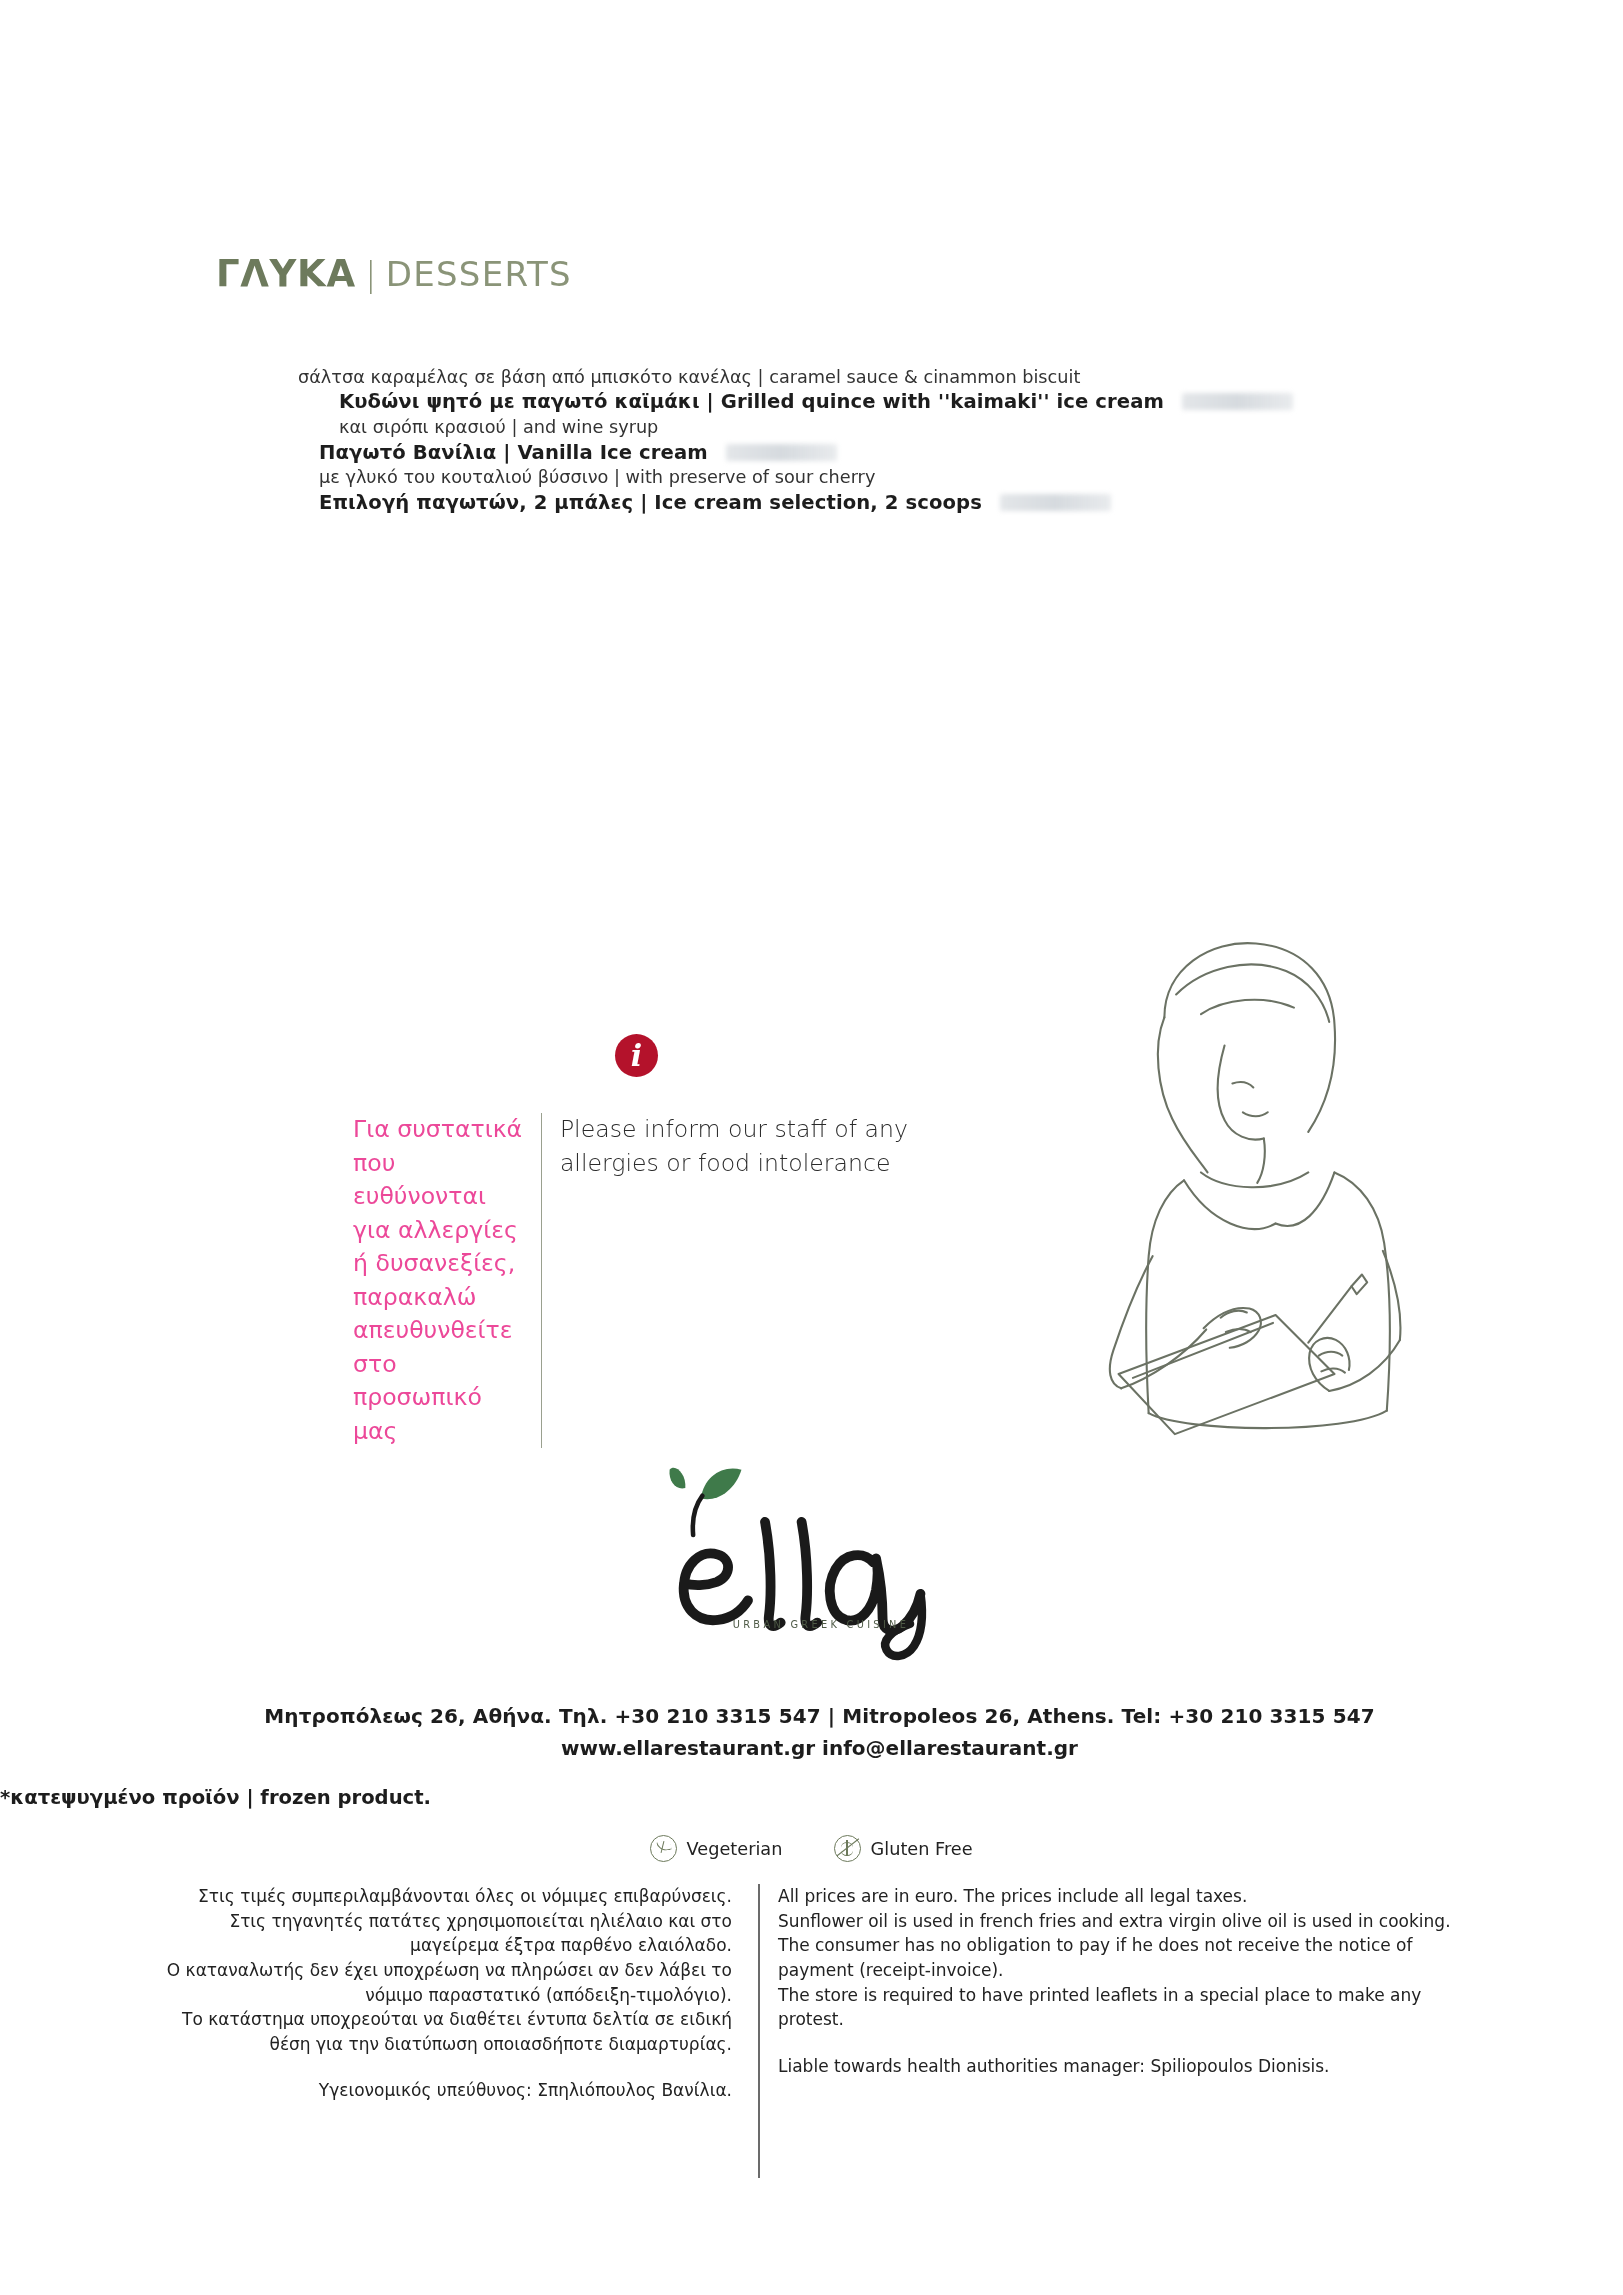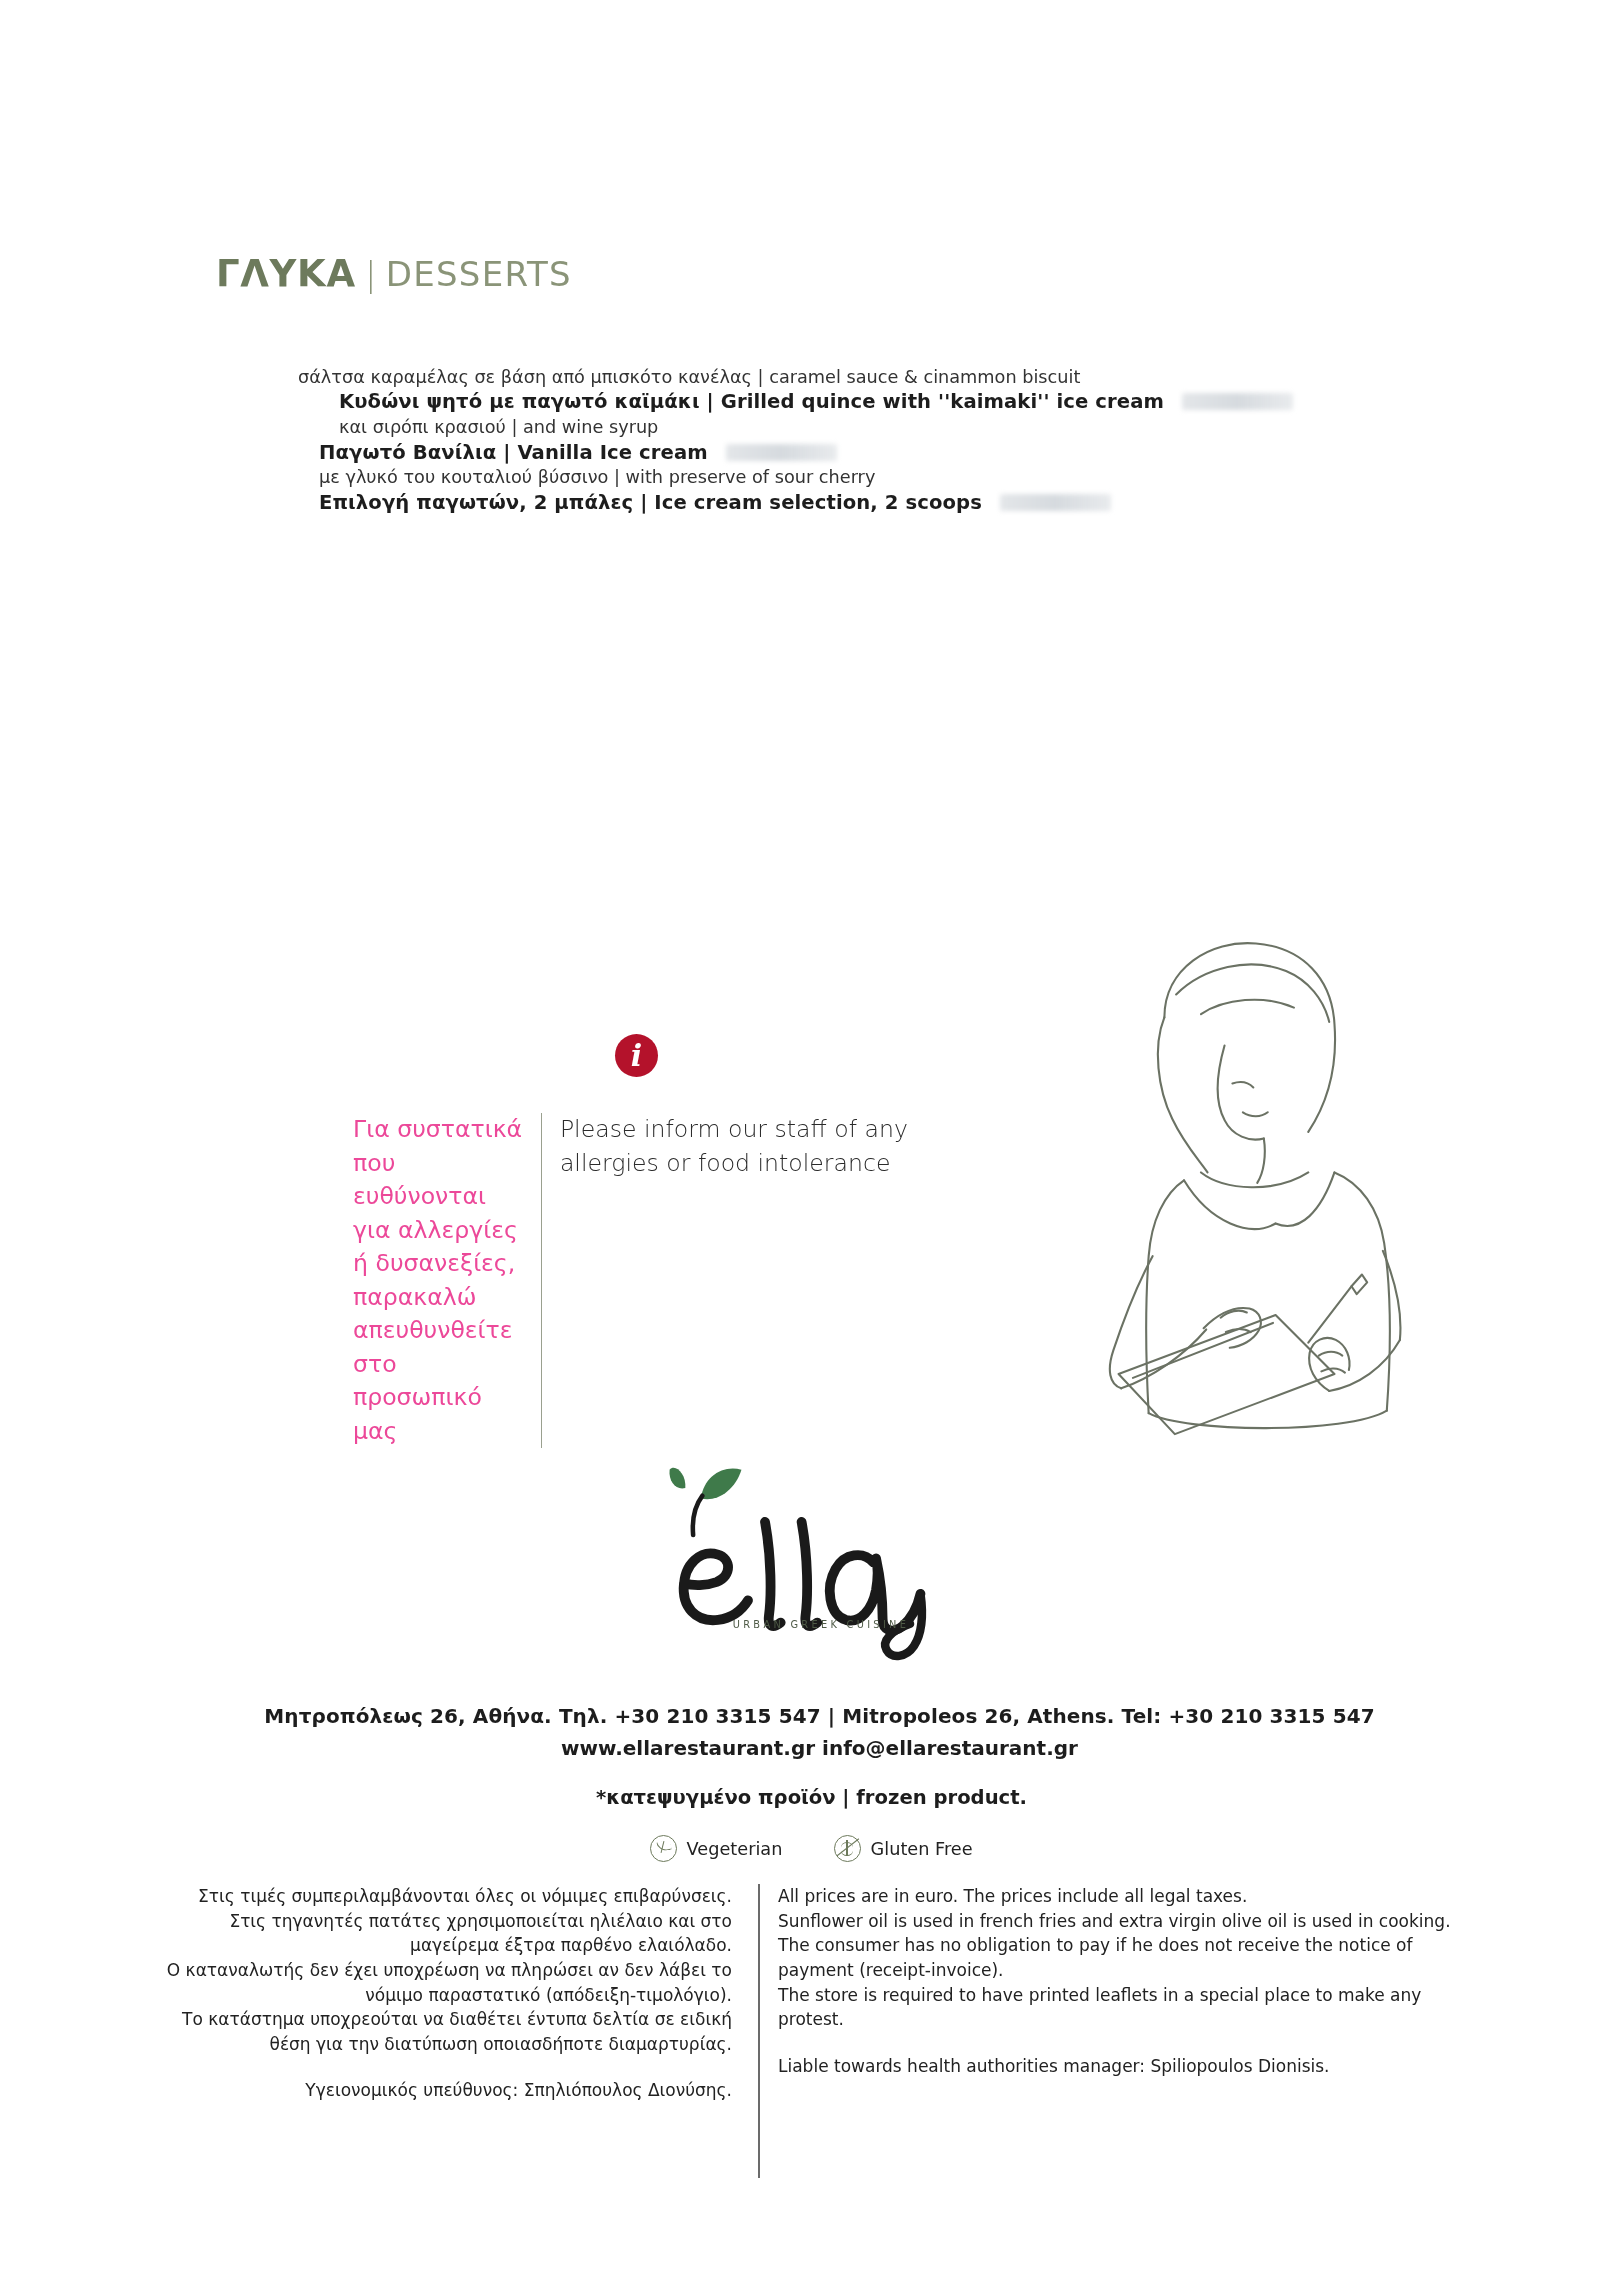--- a/index.html
+++ b/index.html
@@ -222,21 +222,21 @@
     font-size: 20px;
     font-weight: 700;
     color: #1d1d1d;
     margin-top: 7.9px;
   }
   #frozen {
     position: absolute;
     left: 0;
     top: 1786px;
     width: 1623px;
-    text-align: center;
+    text-align: left;
     font-size: 19.6px;
     font-weight: 700;
     color: #1d1d1d;
   }
 
   
   #legend {
     position: absolute;
     left: 0;
     top: 1835px;
@@ -481,21 +481,21 @@
   </div>
 </div>
 
 <div id="legal">
   <div id="legal-gr">
     <p style="white-space: pre-line;">Στις τιμές συμπεριλαμβάνονται όλες οι νόμιμες επιβαρύνσεις.
 Στις τηγανητές πατάτες χρησιμοποιείται ηλιέλαιο και στο μαγείρεμα έξτρα παρθένο ελαιόλαδο.
 Ο καταναλωτής δεν έχει υποχρέωση να πληρώσει αν δεν λάβει το νόμιμο παραστατικό (απόδειξη-τιμολόγιο).
 Το κατάστημα υποχρεούται να διαθέτει έντυπα δελτία σε ειδική θέση για την διατύπωση οποιασδήποτε διαμαρτυρίας.</p>
     <div class="gap"></div>
-    <p>Υγειονομικός υπεύθυνος: Σπηλιόπουλος Διονύσης.</p>
+    <p>Υγειονομικός υπεύθυνος: Σπηλιόπουλος Βανίλια.</p>
   </div>
   <div id="legal-divider"></div>
   <div id="legal-en">
     <p style="white-space: pre-line;">All prices are in euro. The prices include all legal taxes.
 Sunflower oil is used in french fries and extra virgin olive oil is used in cooking.
 The consumer has no obligation to pay if he does not receive the notice of  payment (receipt-invoice).
 The store is required to have printed leaflets in a special place to make any protest.</p>
     <div class="gap"></div>
     <p>Liable towards health authorities manager: Spiliopoulos Dionisis.</p>
   </div>

